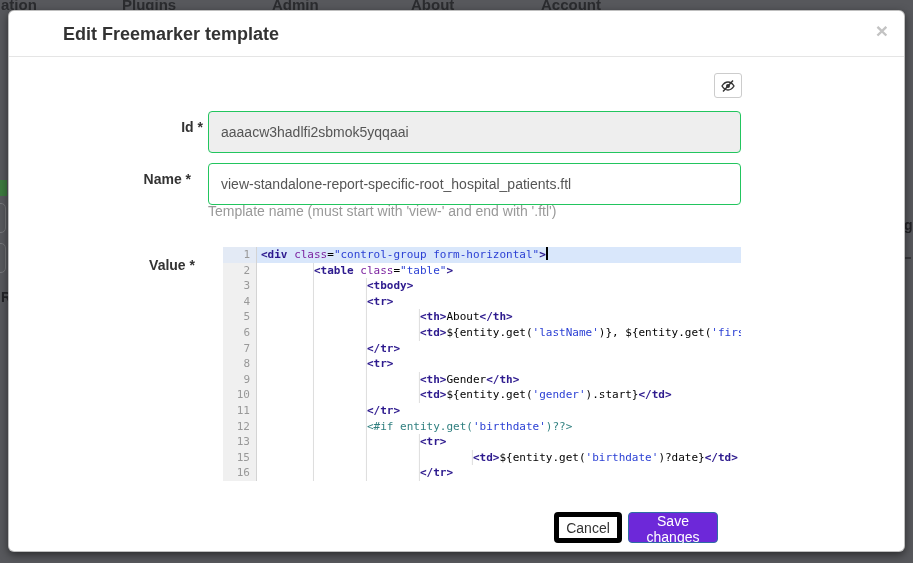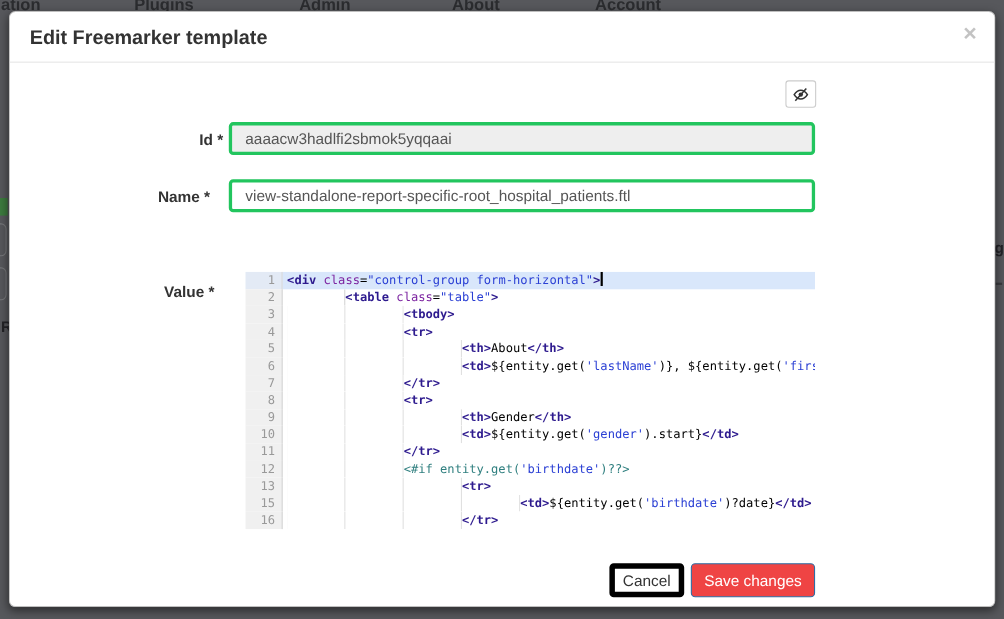--- a/index.html
+++ b/index.html
@@ -15,33 +15,33 @@
   .frag-outline.o2 { top:243px; }
   .frag-glyph { position:absolute; font-size:14px; font-weight:700; color:#232327; z-index:1; }
   .frag-glyph.gl { left:1px; top:289px; }
   .frag-glyph.gr { left:904px; top:217px; }
   .frag-dash { position:absolute; left:905px; top:257px; width:6px; height:2px; background:#3a3a3e; z-index:1; }
 
   
   .modal { position:absolute; left:8px; top:10px; width:897px; height:542px; background:#fff;
            border:1px solid rgba(0,0,0,.25); border-radius:6px; box-shadow:0 3px 9px rgba(0,0,0,.5); z-index:10; }
   .modal-header { position:relative; height:46px; padding:13px 18px; border-bottom:1px solid #e5e5e5; }
-  .modal-title { font-size:18px; font-weight:700; color:#333; }
+  .modal-title { font-size:18px; font-weight:700; color:#333;margin-left:36px; }
   .close-btn { position:absolute; right:16px; top:9px; font-size:21px; font-weight:700; color:#c3c3c3;
                background:none; border:none; cursor:pointer; line-height:1; }
 
   .eye-btn { position:absolute; left:705px; top:62px; width:28px; height:25px; background:#fff;
              border:1px solid #ccc; border-radius:3px; display:flex; align-items:center; justify-content:center; cursor:pointer; }
 
   .form-label { position:absolute; width:120px; text-align:right; font-size:14px; font-weight:700; color:#333; }
   .lbl-id    { left:74px; top:108px; }
   .lbl-name  { left:62px; top:160px; }
   .lbl-value { left:66px; top:246px; }
 
-  .txt { position:absolute; left:199px; width:533px; height:30px; border:3px solid #22c55e; border-radius:4px;
+  .txt { position:absolute; left:199px; width:533px; height:42px; border:1px solid #22c55e; border-radius:4px;
          padding:0 12px; font-size:14px; color:#555; font-family:"Liberation Sans",sans-serif; background:#fff; }
   .txt.id-input   { top:100px; background:#eee; }
   .txt.name-input { top:152px; }
   .help-text { position:absolute; left:199px; top:192px; font-size:14px; color:#999; }
 
   
   .editor { position:absolute; left:214px; top:236px; width:518px; height:248px; overflow:hidden;
             background:#fff; font-family:"DejaVu Sans Mono",monospace; font-size:11px; line-height:15.6px; cursor:text; }
   .cm-line { display:flex; height:15.6px; }
   .gut { flex:none; width:34px; background:#f0f0f0; border-right:1px solid #d4d4d4; color:#999;
@@ -56,21 +56,21 @@
   .tk-attr { color:#7c23a0; }
   .tk-str { color:#2a3fd4; }
   .tk-fm { color:#2f7f7f; }
   .tk-plain { color:#000; }
   .cursor { display:inline-block; width:2px; height:13px; background:#000; vertical-align:-2px; }
 
   
   .btn { position:absolute; top:501px; height:31px; border-radius:4px; font-size:14px;
          font-family:"Liberation Sans",sans-serif; cursor:pointer; }
   .btn-cancel { left:545px; width:68px; background:#fff; border:5px solid #000000; color:#333; }
-  .btn-save   { left:619px; width:113px; background:#ef4444; border:1px solid #2e6da4; color:#fff; }
+  .btn-save   { left:619px; width:90px; background:#6d28d9; border:1px solid #2e6da4; color:#fff; }
 </style>
 </head>
 <body>
 
 <div class="bg-nav">
     <span class="nav-item" style="left: 1px;">ation</span>
     <span class="nav-item" style="left: 122px;">Plugins</span>
     <span class="nav-item" style="left: 272px;">Admin</span>
     <span class="nav-item" style="left: 411px;">About</span>
     <span class="nav-item" style="left: 541px;">Account</span>
@@ -97,20 +97,21 @@
         <line x1="3" y1="12.5" x2="13" y2="1.5" stroke="#333" stroke-width="1.4"></line>
       </svg>
     </span>
   </button>
 
   <label class="form-label lbl-id">Id *</label>
   <input class="txt id-input" readonly="" value="aaaacw3hadlfi2sbmok5yqqaai" style="">
 
   <label class="form-label lbl-name">Name *</label>
   <input class="txt name-input" value="view-standalone-report-specific-root_hospital_patients.ftl" style="">
+  <div class="help-text">Template name (must start with 'view-' and end with '.ftl')</div>
 
   <label class="form-label lbl-value">Value *</label>
   <div class="editor">
       <div class="cm-line active">
         <span class="gut">1</span>
         <span class="code"><span class="tk-tag">&lt;div </span><span class="tk-attr">class</span><span class="tk-plain">=</span><span class="tk-str">"control-group form-horizontal"</span><span class="tk-tag">&gt;</span><span class="cursor"></span></span>
       </div>
       <div class="cm-line">
         <span class="gut">2</span>
         <span class="code"><span class="ind" style="width: 8ch;"></span><span class="tk-tag">&lt;table </span><span class="tk-attr">class</span><span class="tk-plain">=</span><span class="tk-str">"table"</span><span class="tk-tag">&gt;</span></span>

